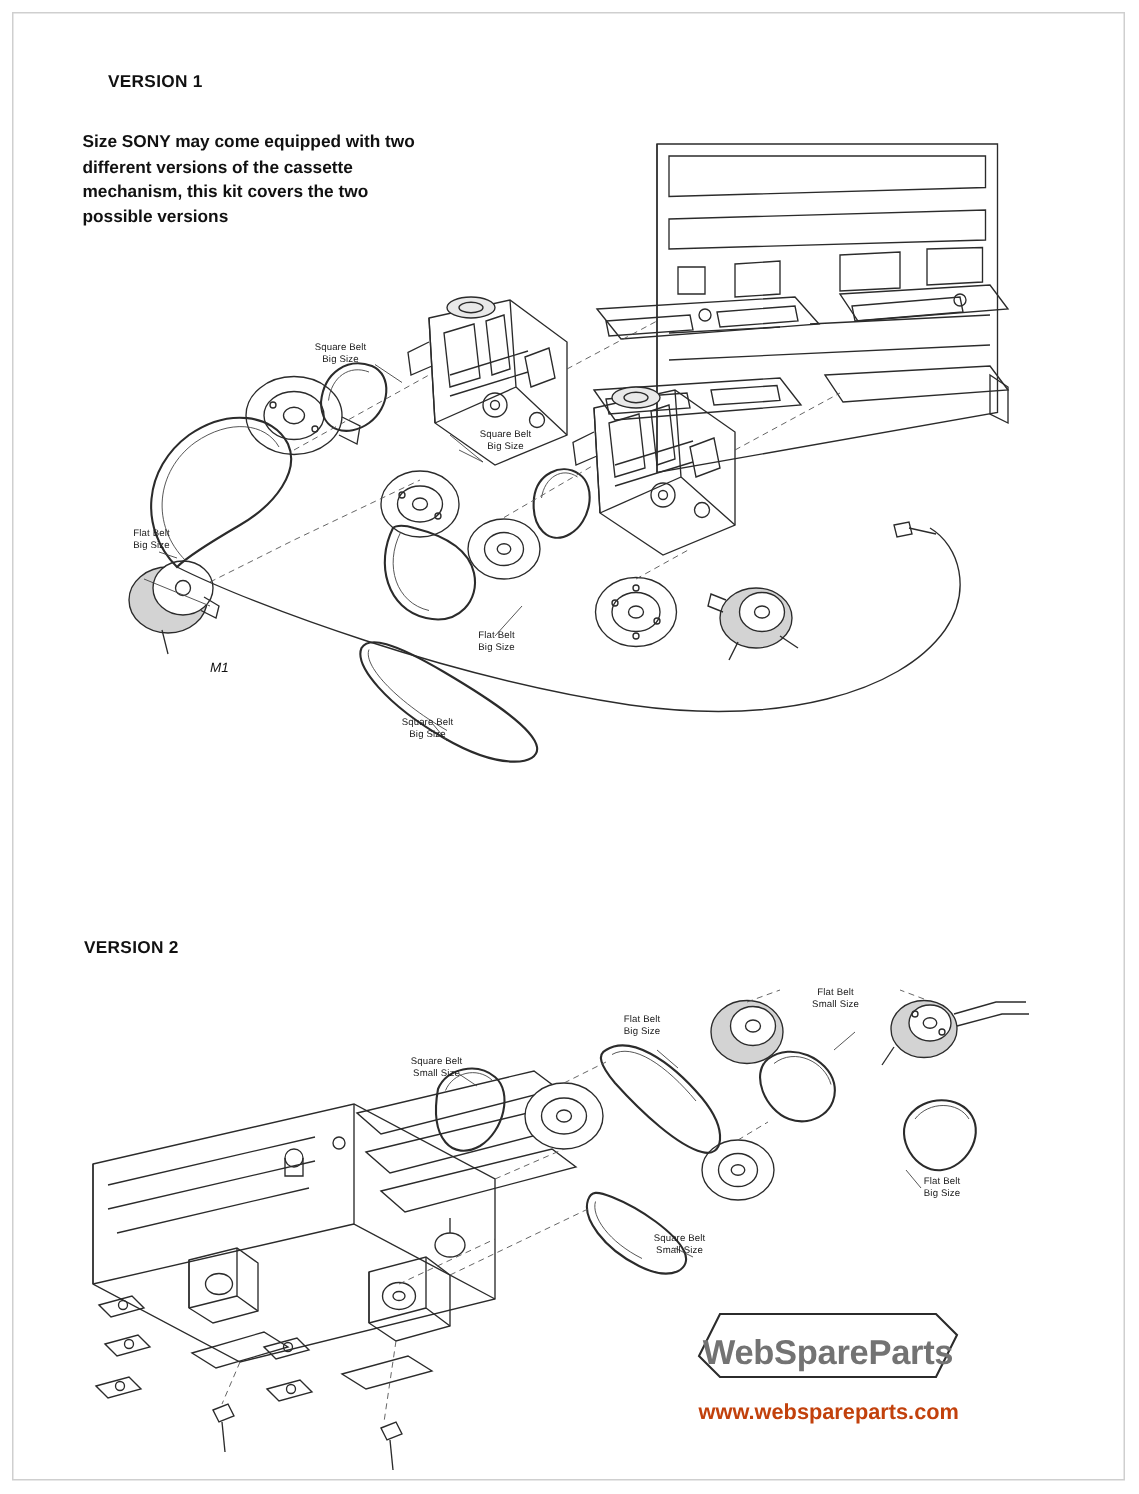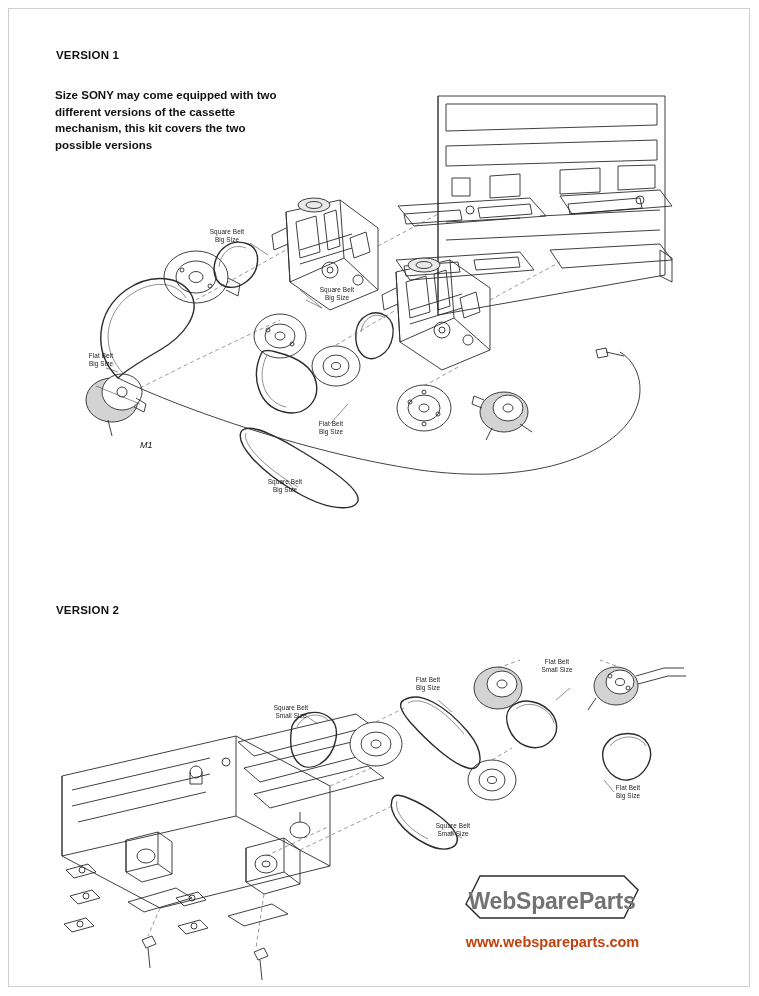--- a/index.html
+++ b/index.html
@@ -27,22 +27,22 @@
     box-sizing: border-box;
     pointer-events: none;
   }
   .version-heading {
     position: absolute;
     font-size: 11.5px;
     font-weight: bold;
     color: #111111;
     letter-spacing: 0.2px;
   }
-  #version1-heading { left: 56px; top: 49px; }
-  #version2-heading { left: 56px; top: 604px; }
+  #version1-heading { left: 72px; top: 49px; }
+  #version2-heading { left: 56px; top: 626px; }
 
   .intro-note {
     position: absolute;
     left: 55px;
     top: 87px;
     width: 240px;
     font-size: 11.5px;
     font-weight: bold;
     line-height: 16.5px;
     color: #111111;

